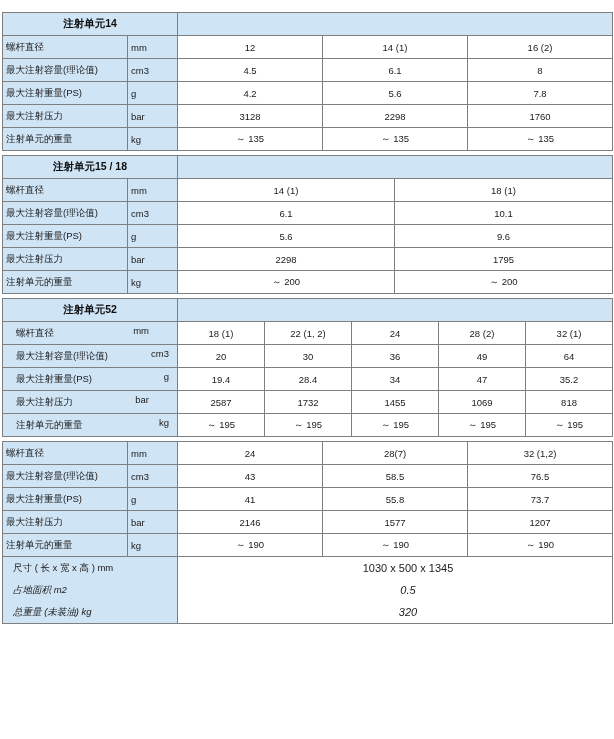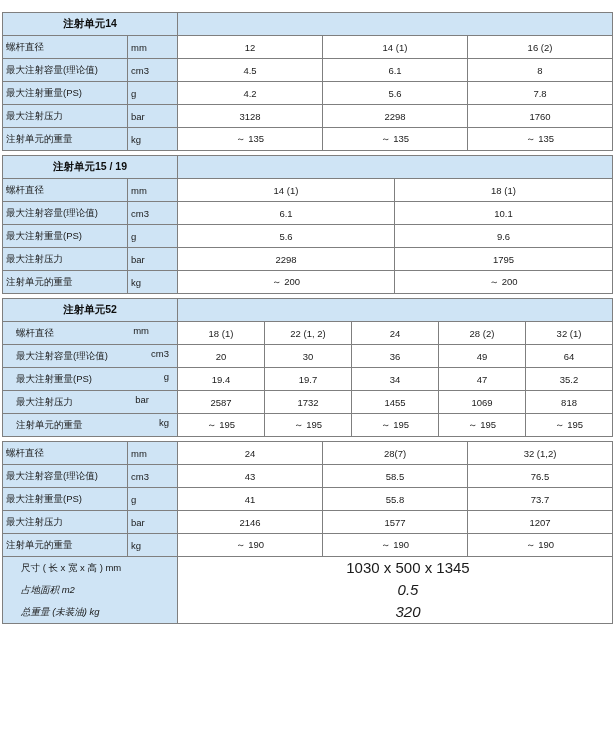--- a/index.html
+++ b/index.html
@@ -79,27 +79,27 @@
     font-size: 9.5px;
   }
   .labelcell.u-wide .unit {
     right: 28px;
   }
   .footer td {
     border: 1px solid #7f7f7f;
   }
   .footer .flabel {
     background: #cfe4f5;
-    padding-left: 18px;
+    padding-left: 10px;
     font-size: 9.5px;
     line-height: 14px;
   }
   .footer .fval {
     text-align: center;
-    font-size: 15px;
+    font-size: 11px;
     line-height: 14px;
     padding-left: 29px;
   }
   .nb { border-bottom: none !important; }
   .nt { border-top: none !important; font-style: italic; }
 </style>
 </head>
 <body>
 
 <div class="page">
@@ -157,21 +157,21 @@
 
   <table class="spec">
     <colgroup>
         <col style="width:125px">
         <col style="width:50px">
         <col style="width:217px">
         <col style="width:218px">
       </colgroup>
     <tbody>
       <tr>
-        <td class="hdr-title" colspan="2">注射单元15 / 19</td>
+        <td class="hdr-title" colspan="2">注射单元15 / 18</td>
         <td class="hdr-blank" colspan="2"></td>
       </tr>
       <tr>
         <td class="rowlabel">螺杆直径</td>
         <td class="rowunit">mm</td>
         <td class="val">14 (1)</td>
         <td class="val">18 (1)</td>
       </tr>
       <tr>
         <td class="rowlabel">最大注射容量(理论值)</td>
@@ -235,21 +235,21 @@
         <td class="val">36</td>
         <td class="val">49</td>
         <td class="val">64</td>
       </tr>
       <tr>
         <td class="labelcell">
           <span class="lbl">最大注射重量(PS)</span>
           <span class="unit">g</span>
         </td>
         <td class="val">19.4</td>
-        <td class="val">19.7</td>
+        <td class="val">28.4</td>
         <td class="val">34</td>
         <td class="val">47</td>
         <td class="val">35.2</td>
       </tr>
       <tr>
         <td class="labelcell u-wide">
           <span class="lbl">最大注射压力</span>
           <span class="unit">bar</span>
         </td>
         <td class="val">2587</td>

